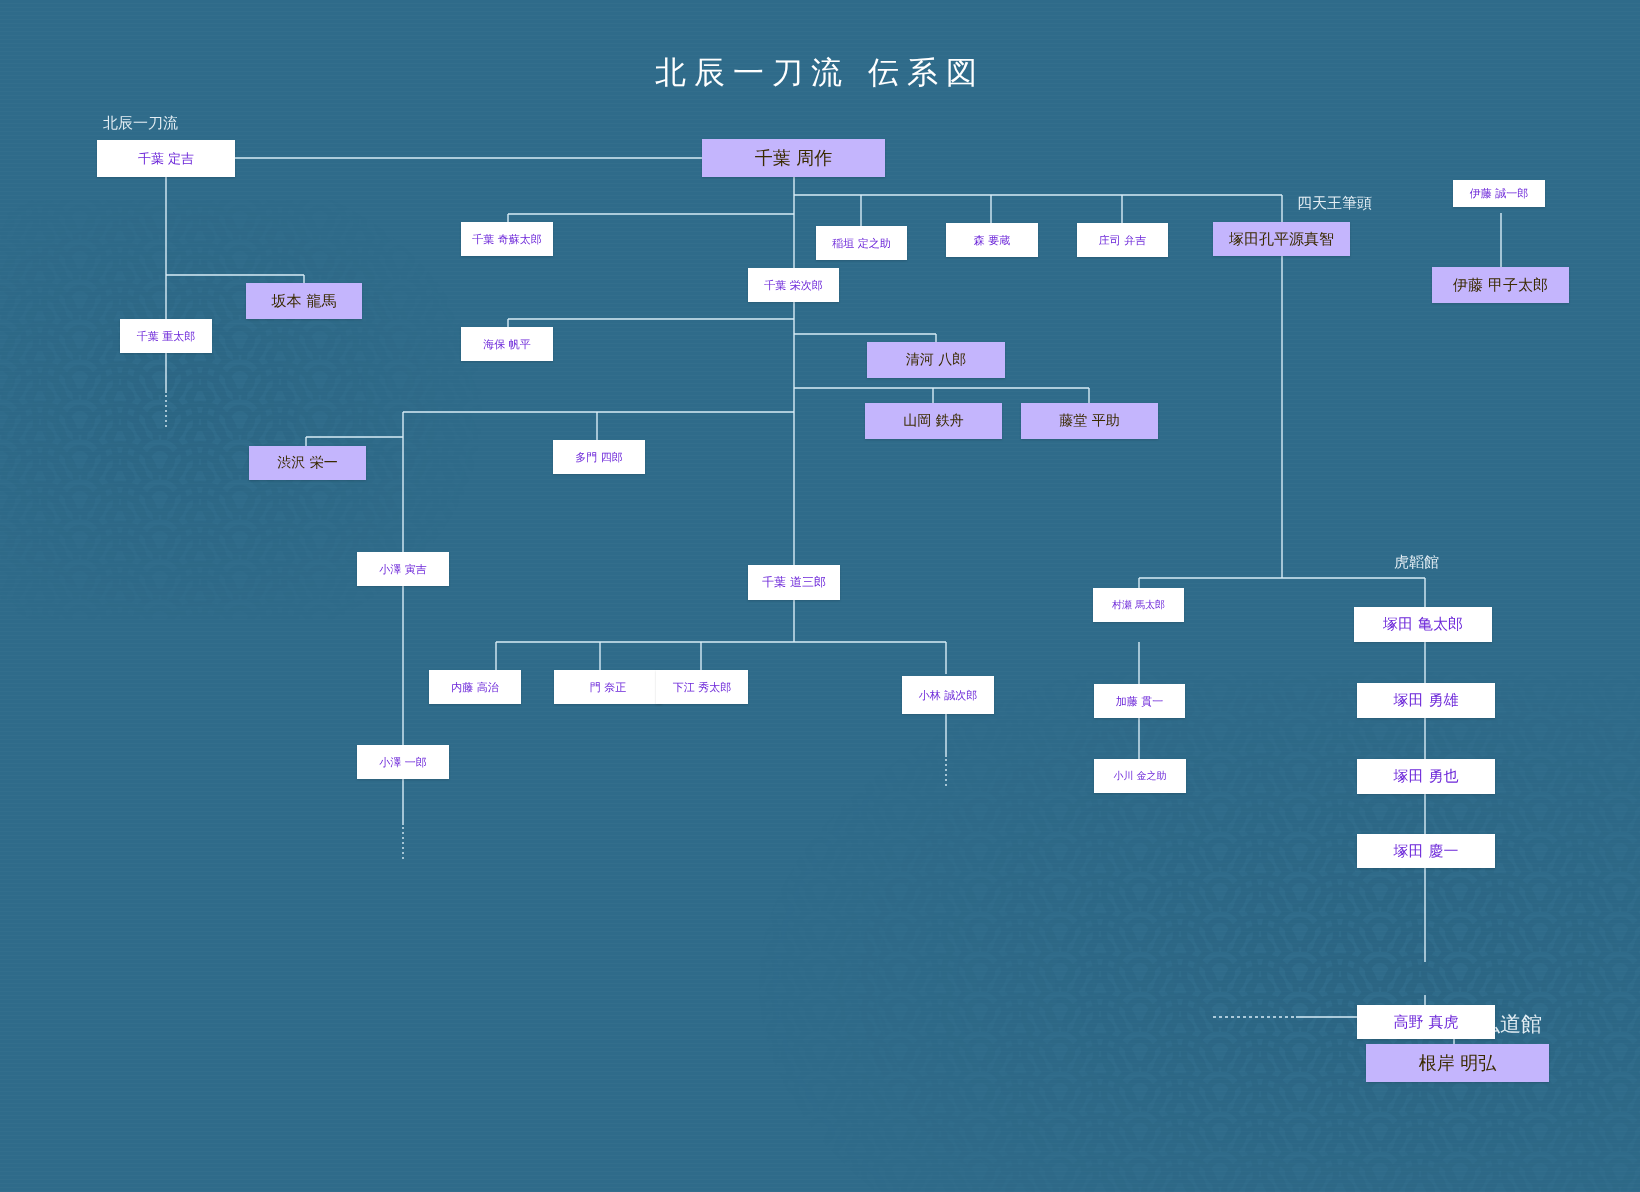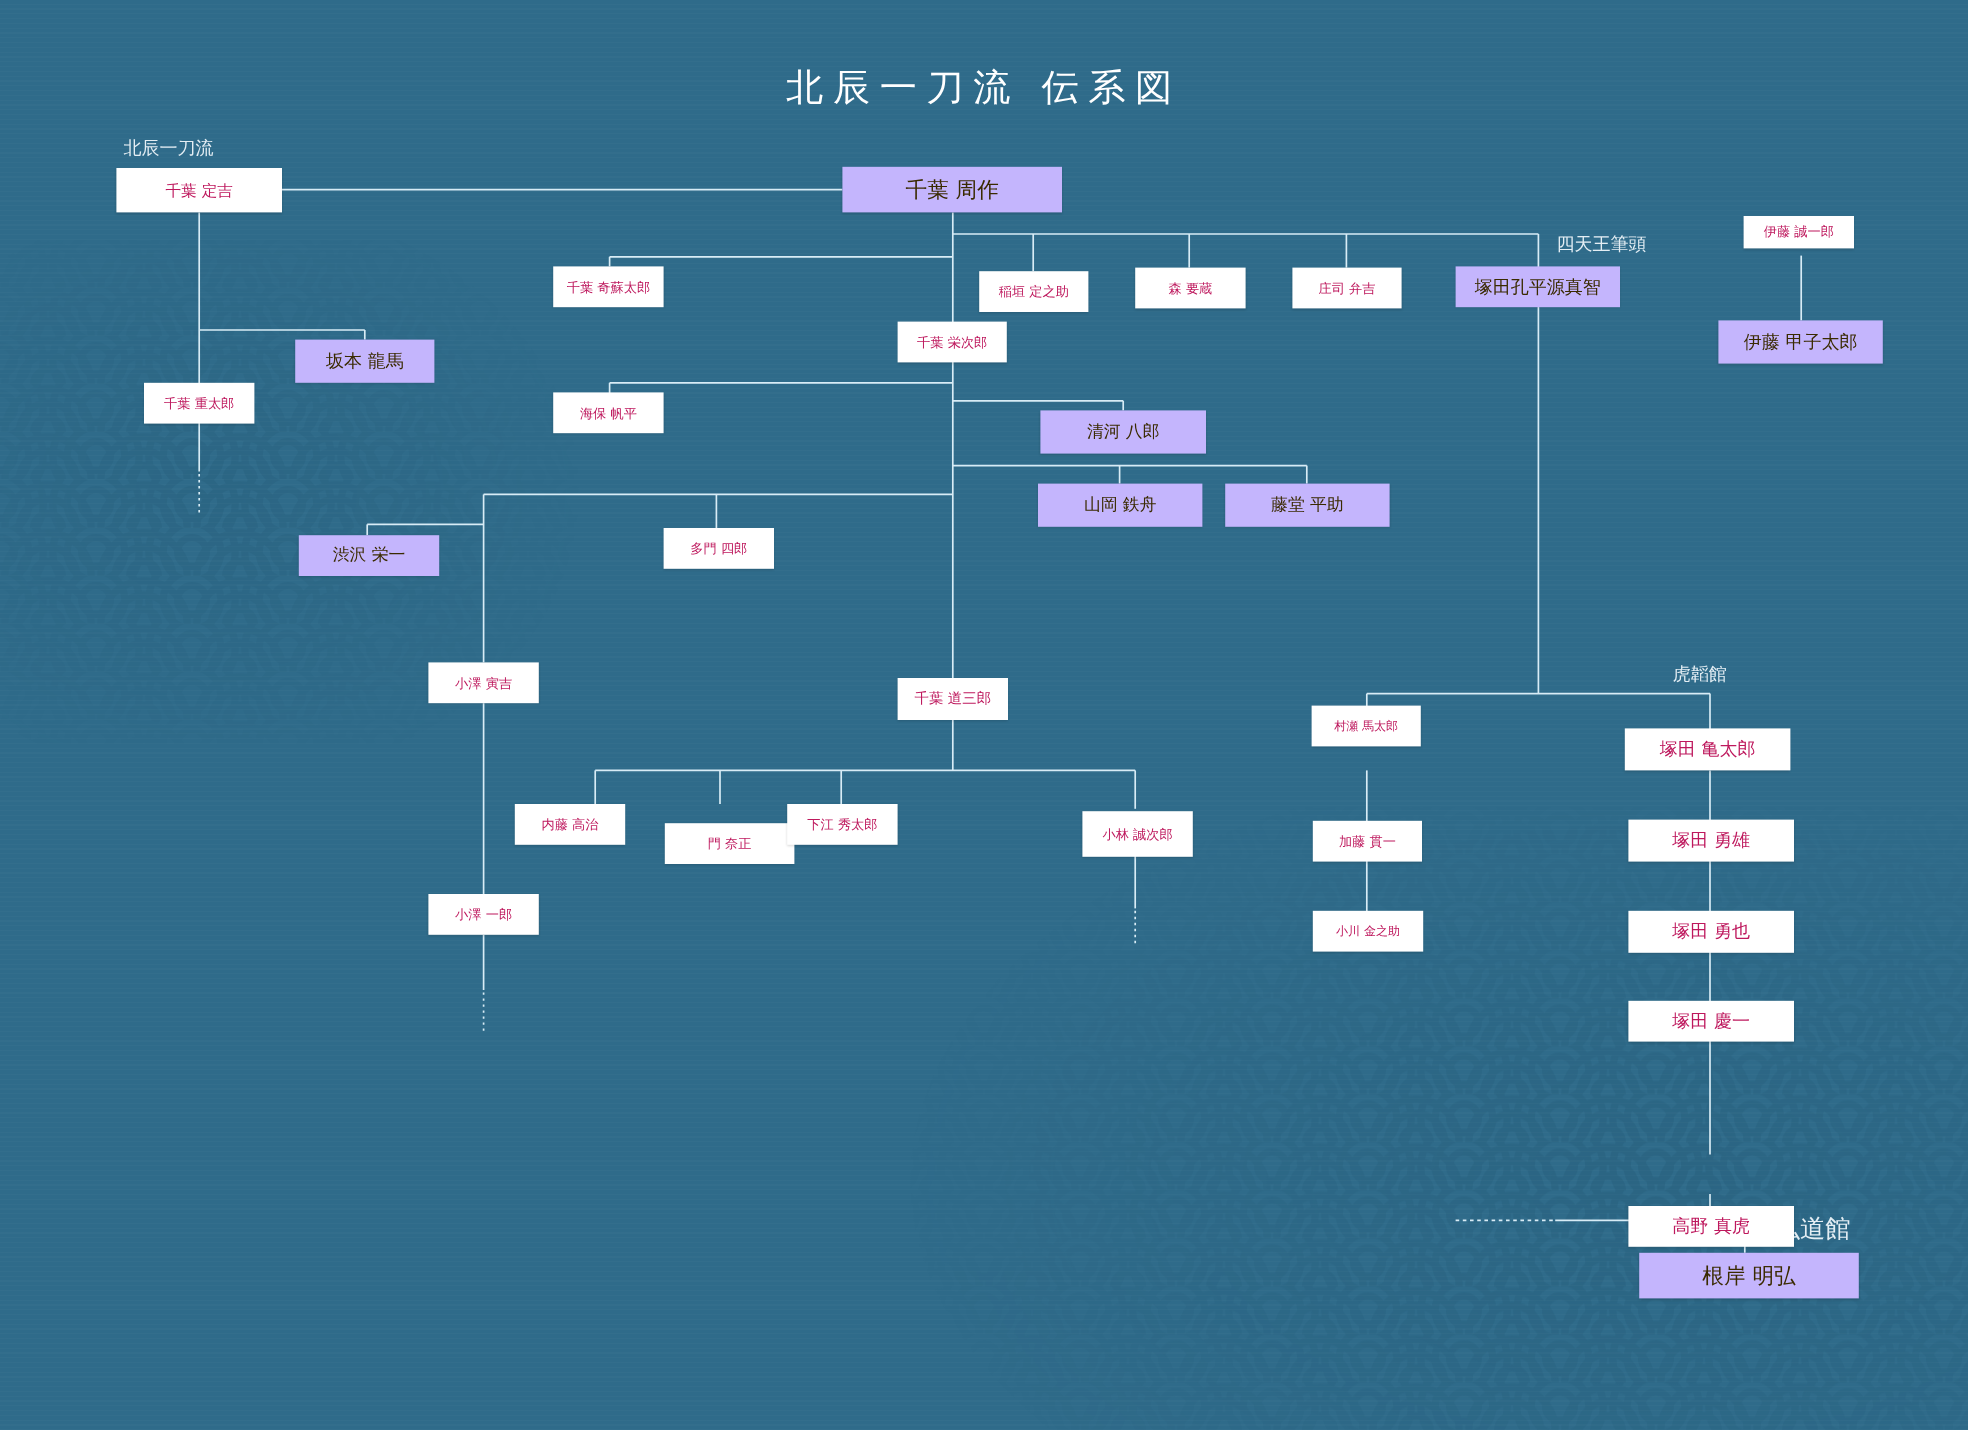--- a/index.html
+++ b/index.html
@@ -18,21 +18,21 @@
       position: absolute; left: 0; width: 1608px; top: 52px; text-align: center;
       font-family: "DejaVu Serif", "Liberation Serif", serif;
       color: #ffffff; font-size: 31px; letter-spacing: 8px; margin-left: 16px;
     }
     .label {
       position: absolute; color: #e4eef4; font-size: 15px; white-space: nowrap;
     }
     .label.big { font-size: 21px; }
     .box {
       position: absolute; display: flex; align-items: center; justify-content: center;
-      box-sizing: border-box; white-space: nowrap; color: #be185d;
+      box-sizing: border-box; white-space: nowrap; color: #6d28d9;
       box-shadow: 0 1px 2px rgba(0,0,0,0.15);
     }
     .box.white { background: #ffffff; font-size: 11px; }
     .box.gold { background: #c4b5fd; font-size: 14px; color: #3a2a00; }
     .box.lg { font-size: 15px; }
     .box.xl { font-size: 18px; }
     .box.md { font-size: 12px; }
     svg.lines { position: absolute; left: 0; top: 0; pointer-events: none; }
   </style>
 </head>
@@ -168,21 +168,21 @@
 <div class="box gold" style="left:867px;top:342px;width:138px;height:36px">清河 八郎</div>
 <div class="box gold" style="left:865px;top:403px;width:137px;height:36px">山岡 鉄舟</div>
 <div class="box gold" style="left:1021px;top:403px;width:137px;height:36px">藤堂 平助</div>
 
 <div class="box gold" style="left:249px;top:446px;width:117px;height:34px">渋沢 栄一</div>
 <div class="box white" style="left:553px;top:440px;width:92px;height:34px">多門 四郎</div>
 <div class="box white" style="left:357px;top:552px;width:92px;height:34px">小澤 寅吉</div>
 
 <div class="box white" style="left:748px;top:565px;width:92px;height:35px;font-size:12px">千葉 道三郎</div>
 <div class="box white" style="left:429px;top:670px;width:92px;height:34px">内藤 高治</div>
-<div class="box white" style="left:554px;top:686px;width:108px;height:34px">門 奈正</div>
+<div class="box white" style="left:554px;top:670px;width:108px;height:34px">門 奈正</div>
 <div class="box white" style="left:656px;top:670px;width:92px;height:34px">下江 秀太郎</div>
 <div class="box white" style="left:902px;top:676px;width:92px;height:38px">小林 誠次郎</div>
 <div class="box white" style="left:357px;top:745px;width:92px;height:34px">小澤 一郎</div>
 
 <div class="box white" style="left:1093px;top:588px;width:91px;height:34px;font-size:10px">村瀬 馬太郎</div>
 <div class="box white" style="left:1094px;top:684px;width:91px;height:34px">加藤 貫一</div>
 <div class="box white" style="left:1094px;top:759px;width:92px;height:34px;font-size:10px">小川 金之助</div>
 
 <div class="box white lg" style="left:1354px;top:607px;width:138px;height:35px">塚田 亀太郎</div>
 <div class="box white lg" style="left:1357px;top:683px;width:138px;height:35px">塚田 勇雄</div>

